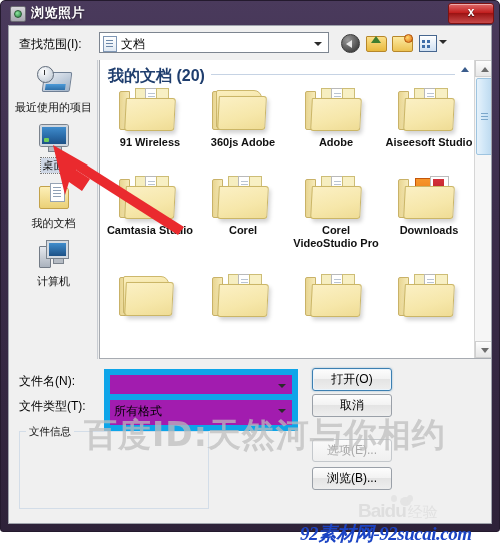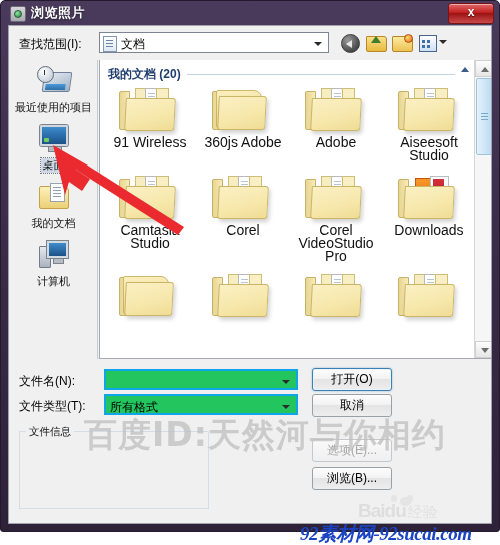--- a/index.html
+++ b/index.html
@@ -234,38 +234,38 @@
   
   #filelist{
     position:absolute;left:90px;top:34px;right:0;bottom:164px;
     background:#ffffff;border:1px solid #a7abb1;border-right:none;border-top:none;
     box-sizing:border-box;overflow:hidden;
   }
   #group-head{
     position:absolute;left:8px;top:6px;right:22px;height:16px;
   }
   #group-head .gt{
-    float:left;font-size:12px;color:#1f3e6e;font-weight:bold;
+    float:left;font-size:16px;color:#1f3e6e;font-weight:bold;
   }
   #group-head .gline{
     position:absolute;left:0;right:14px;top:8px;height:1px;background:#c6d3e4;
   }
   #group-head .gt-wrap{position:relative;z-index:2;background:#fff;padding-right:6px;float:left;}
   #group-head .gcol{
     position:absolute;right:0;top:1px;width:0;height:0;
     border-left:4px solid transparent;border-right:4px solid transparent;
     border-bottom:5px solid #3a5c8c;cursor:pointer;
   }
 
   #grid{position:absolute;left:0;top:24px;right:18px;bottom:0;}
   .cell{
     position:absolute;width:92px;text-align:center;cursor:pointer;
   }
   .cell .nm{
-    font-size:14px;color:#111;line-height:13px;display:block;margin-top:2px;
+    font-size:11px;color:#111;line-height:13px;display:block;margin-top:2px;font-weight:bold;
   }
   .fico{position:relative;width:62px;height:50px;margin:0 auto;}
   
   .fico .back{
     position:absolute;left:2px;top:6px;width:46px;height:38px;
     background:linear-gradient(170deg,#fbefbe 0%,#f3e3a4 55%,#ecd98f 100%);
     border:1px solid #cdb86c;border-radius:2px 8px 2px 2px;
   }
   .fico .front{
     position:absolute;left:6px;top:14px;width:48px;height:31px;
@@ -341,22 +341,22 @@
     content:"";position:absolute;left:4px;top:34px;width:7px;height:1px;background:#7ba7cb;
     box-shadow:0 3px 0 #7ba7cb,0 6px 0 #7ba7cb;
   }
 
   
   #bottom{
     position:absolute;left:0;right:4px;bottom:0;height:164px;background:#f0f0f0;margin-top:8px;
   }
   .frm-lbl{position:absolute;font-size:12px;color:#000;}
   .frm-combo{
-    position:absolute;height:21px;background:#22c55e;
-    border:2px solid #0ea5e9;box-sizing:border-box;cursor:text;
+    position:absolute;height:37px;background:#a21caf;
+    border:6px solid #0ea5e9;box-sizing:border-box;cursor:text;
   }
   .frm-combo .txt{position:absolute;left:4px;top:3px;font-size:12px;}
   .frm-combo .arr{
     position:absolute;right:6px;top:9px;width:0;height:0;
     border-left:4px solid transparent;border-right:4px solid transparent;
     border-top:4px solid #2b2b2b;
   }
   .btn{
     position:absolute;height:23px;box-sizing:border-box;
     background:linear-gradient(180deg,#fdfdfd 0%,#f2f2f2 48%,#e4e4e4 50%,#eeeeee 100%);

